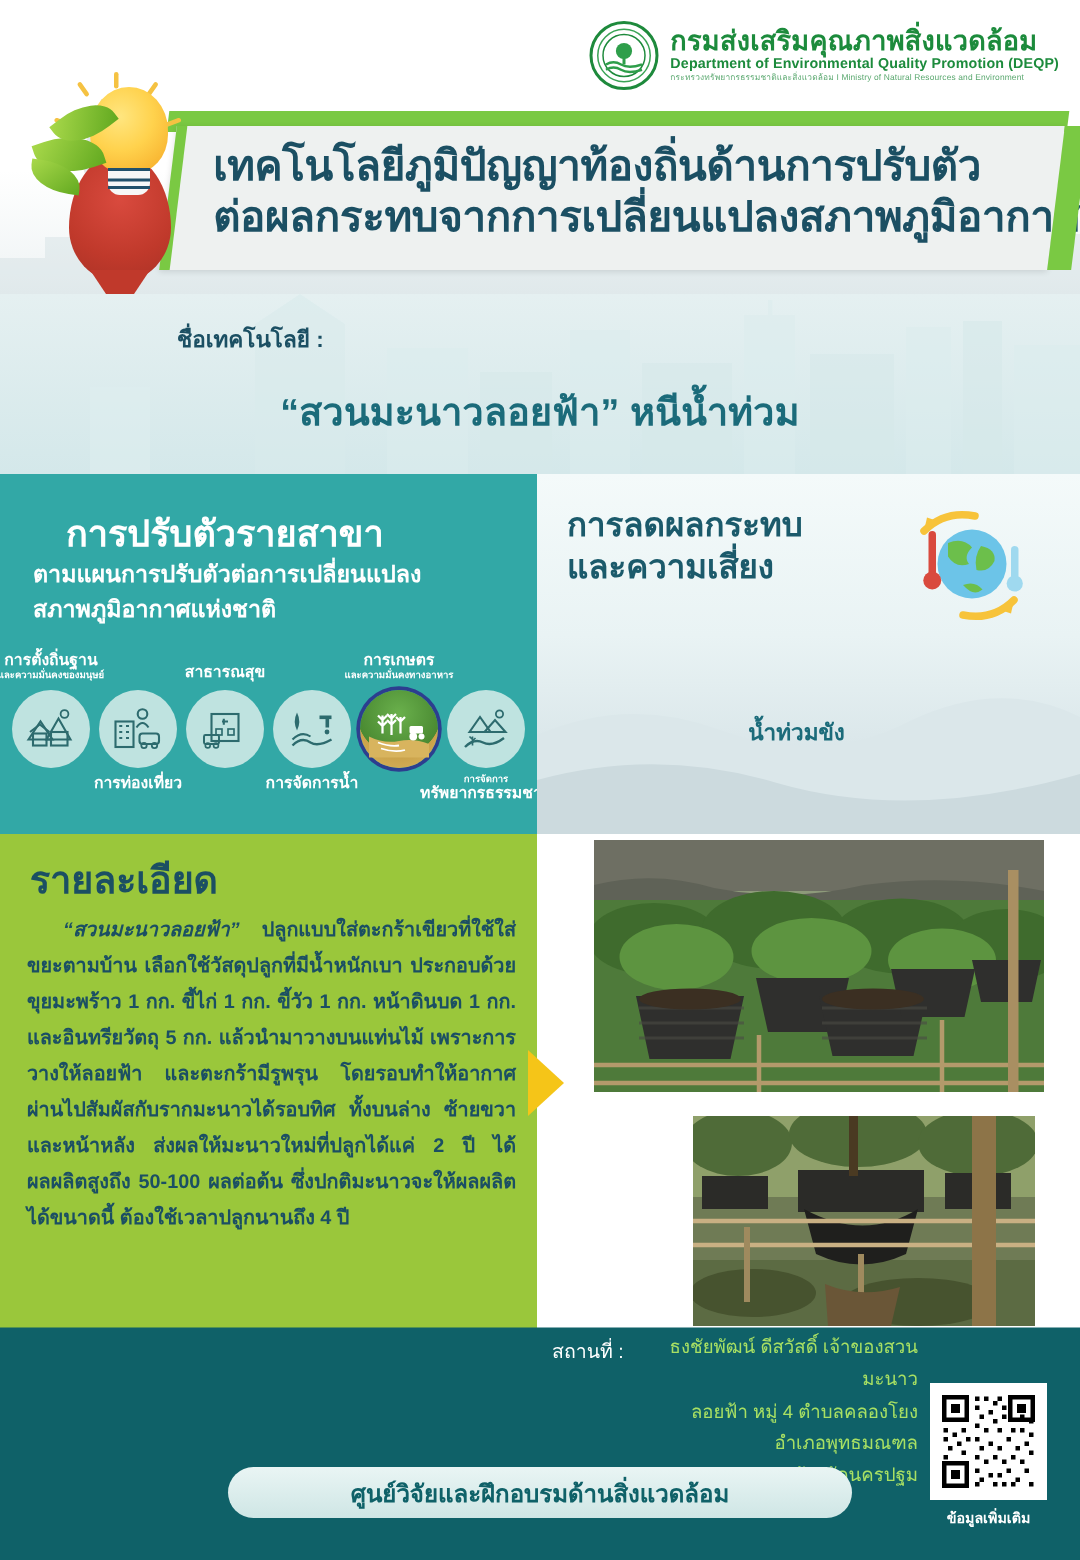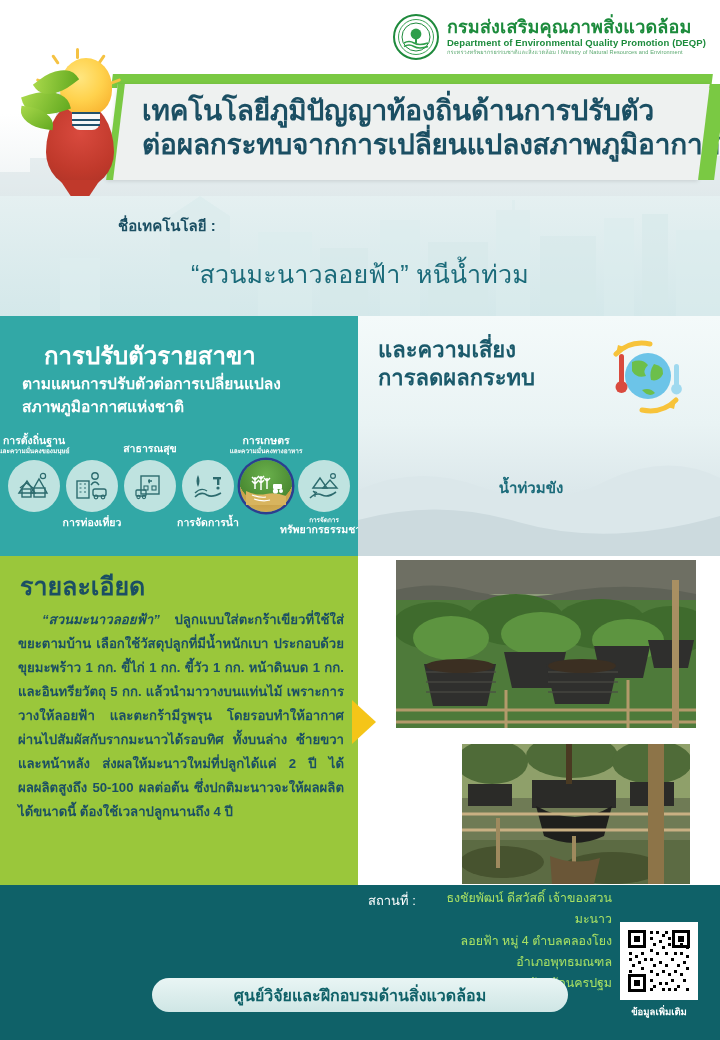--- a/index.html
+++ b/index.html
@@ -138,21 +138,21 @@
     background: linear-gradient(180deg, #e5f0f1 0%, #d4e8ea 100%);
     overflow: hidden;
   }
   .sky-shapes { position: absolute; left: 0; top: 0; width: 720px; height: 120px; opacity: .55; }
   .tech-label {
     position: absolute; left: 118px; top: 18px;
     font-size: 15px; font-weight: bold; color: #1b4f63;
   }
   .tech-value {
     position: absolute; left: 0; top: 58px; width: 720px; text-align: center;
-    font-size: 25px; font-weight: normal; color: #1b6b7a; letter-spacing: .2px;
+    font-size: 25px; font-weight: bold; color: #1b6b7a; letter-spacing: .2px;
   }
 
   
   .panel-left {
     position: absolute; left: 0; top: 316px; width: 358px; height: 240px;
     background: #32a8a6; overflow: hidden;
   }
   .panel-left-title {
     position: absolute; left: 22px; top: 20px;
     font-size: 24px; font-weight: bold; color: #ffffff; margin-left: 22px;
@@ -462,22 +462,22 @@
       </div>
     </div>
   </div>
 
   <div class="panel-right">
     <svg class="hills" viewBox="0 0 362 120" preserveAspectRatio="none">
       <path d="M0,120 L0,54 Q60,28 120,50 Q190,76 250,44 Q310,16 362,42 L362,120 Z" fill="#dbe7ea"></path>
       <path d="M0,120 L0,84 Q80,62 160,86 Q250,112 362,80 L362,120 Z" fill="#ccdade"></path>
     </svg>
     <div class="pr-title">
+      <div>การลดผลกระทบ</div>
       <div>และความเสี่ยง</div>
-      <div>การลดผลกระทบ</div>
     </div>
     <div class="pr-hazard">น้ำท่วมขัง</div>
     <svg class="globe-ico" viewBox="0 0 96 80">
       <path d="M18 16 q14-14 34-10" stroke="#f7c33a" stroke-width="5" fill="none" stroke-linecap="round"></path>
       <path d="M18 16 l2-9 l9 3 Z" fill="#f7c33a"></path>
       <path d="M78 62 q-14 14-34 10" stroke="#f7c33a" stroke-width="5" fill="none" stroke-linecap="round"></path>
       <path d="M78 62 l-2 9 l-9-3 Z" fill="#f7c33a"></path>
       <circle cx="50" cy="38" r="23" fill="#6cc4e8"></circle>
       <path d="M34 24 q10-4 16 3 q-6 6 -2 11 q-9 3 -14-5 Z" fill="#6cbf4b"></path>
       <path d="M56 26 q10 2 9 10 q-4 8 -12 6 q-2-9 3-16Z" fill="#6cbf4b"></path>

